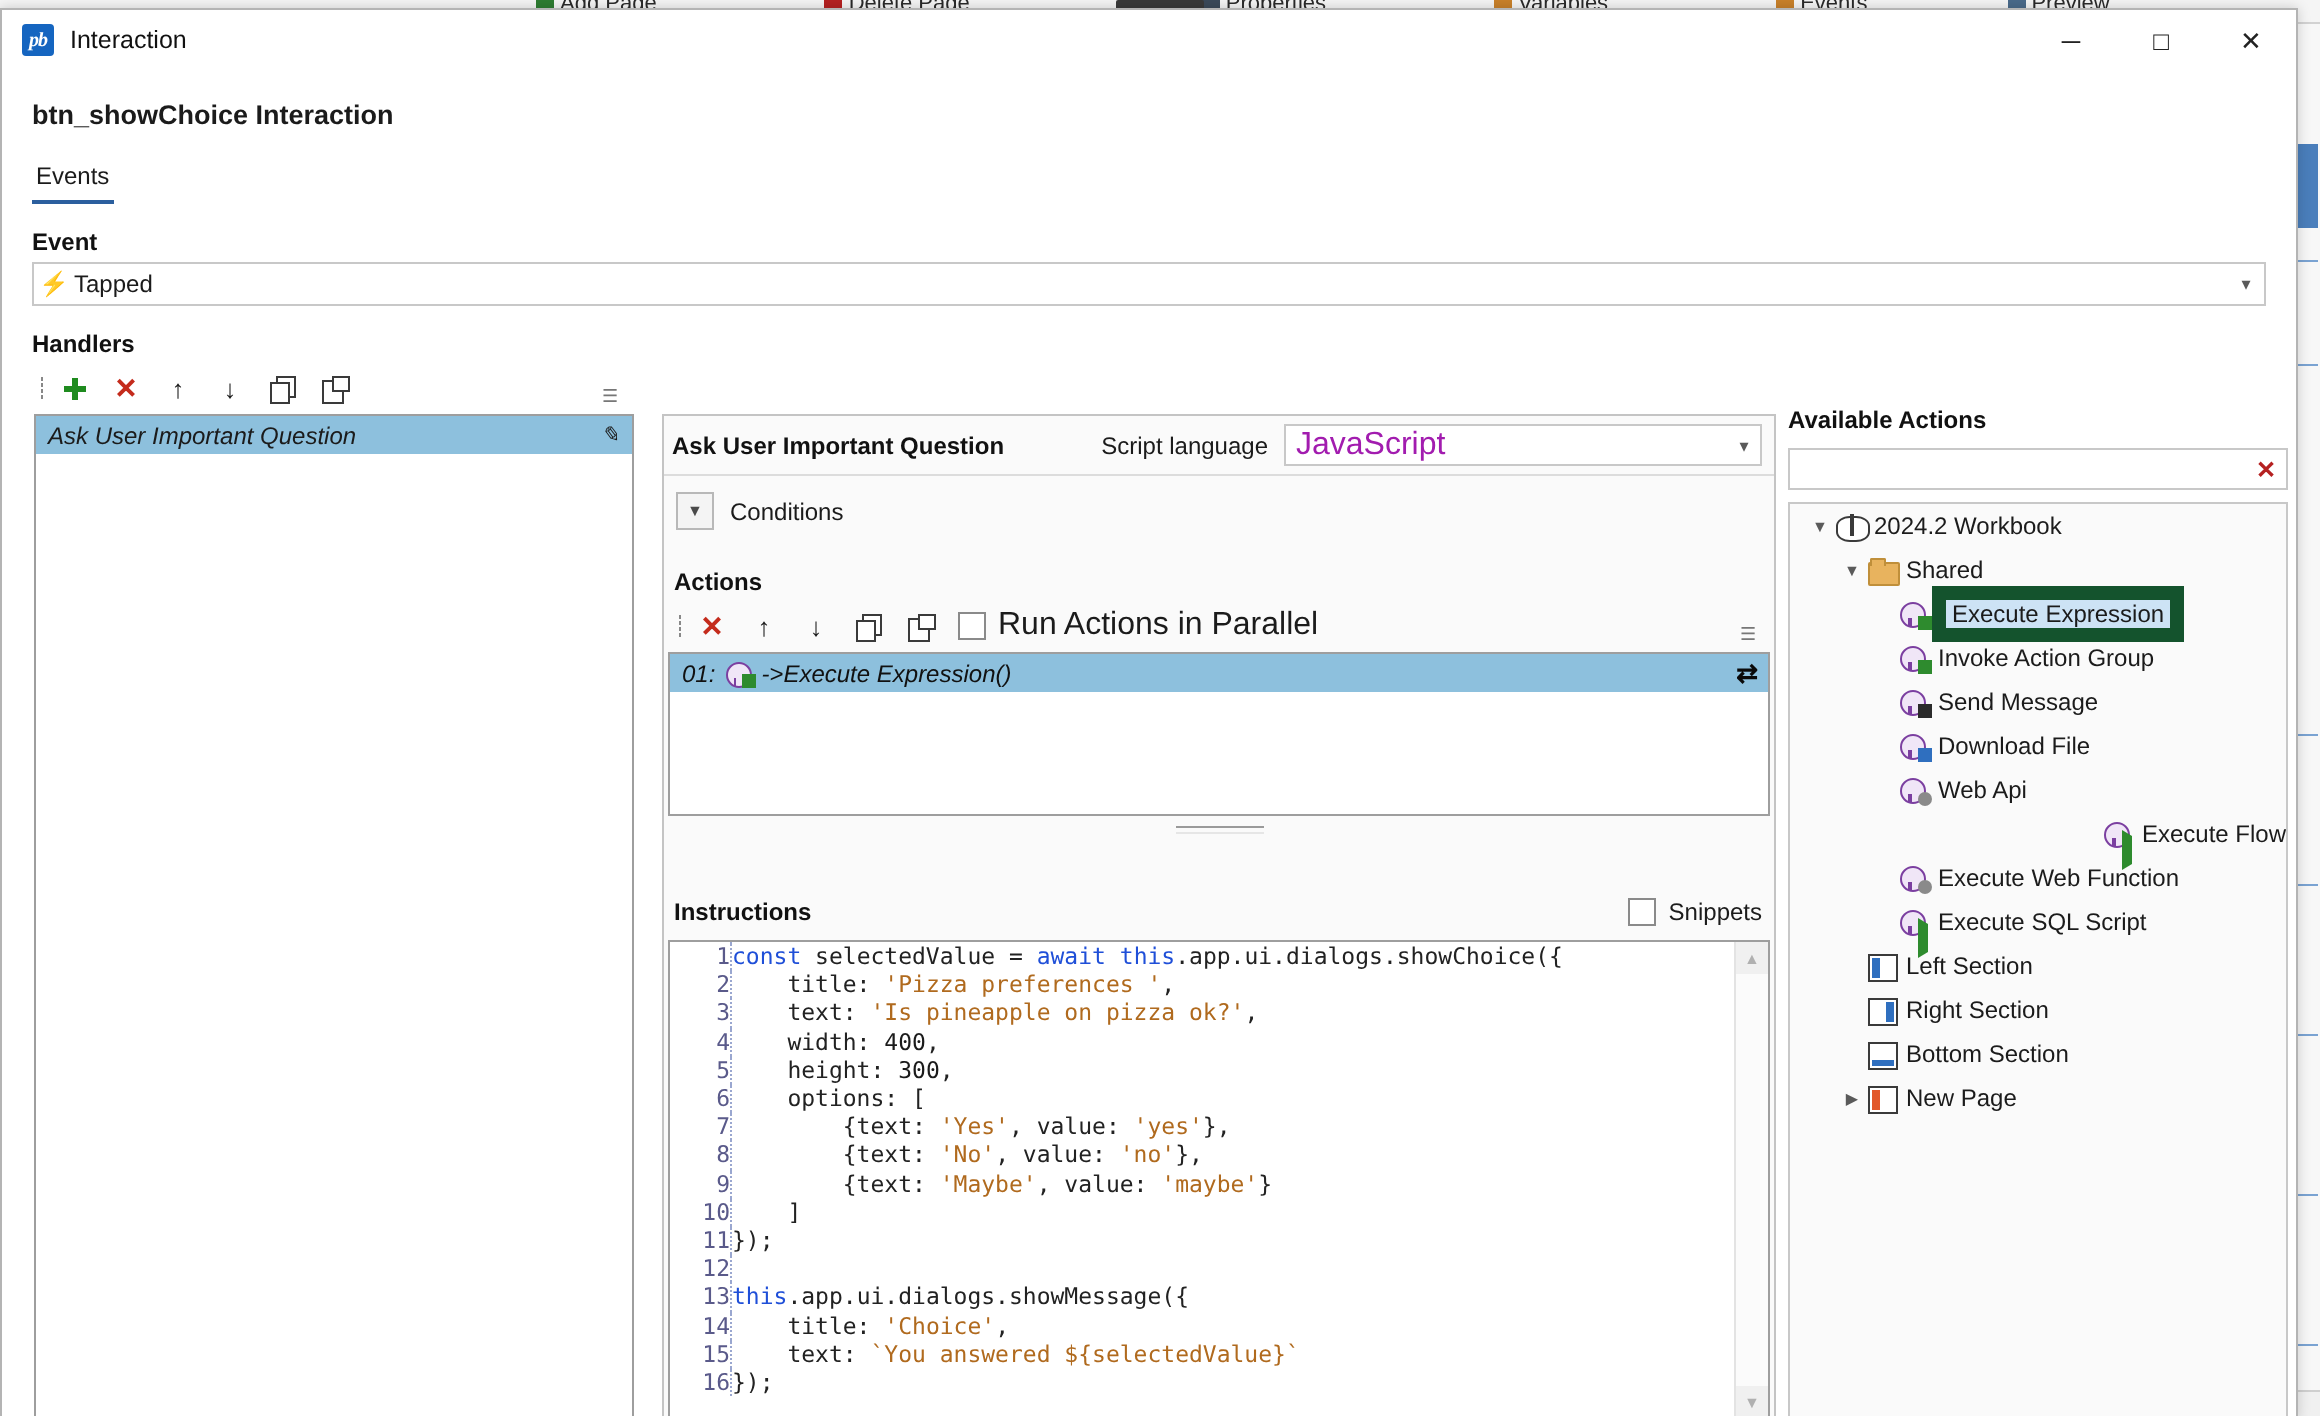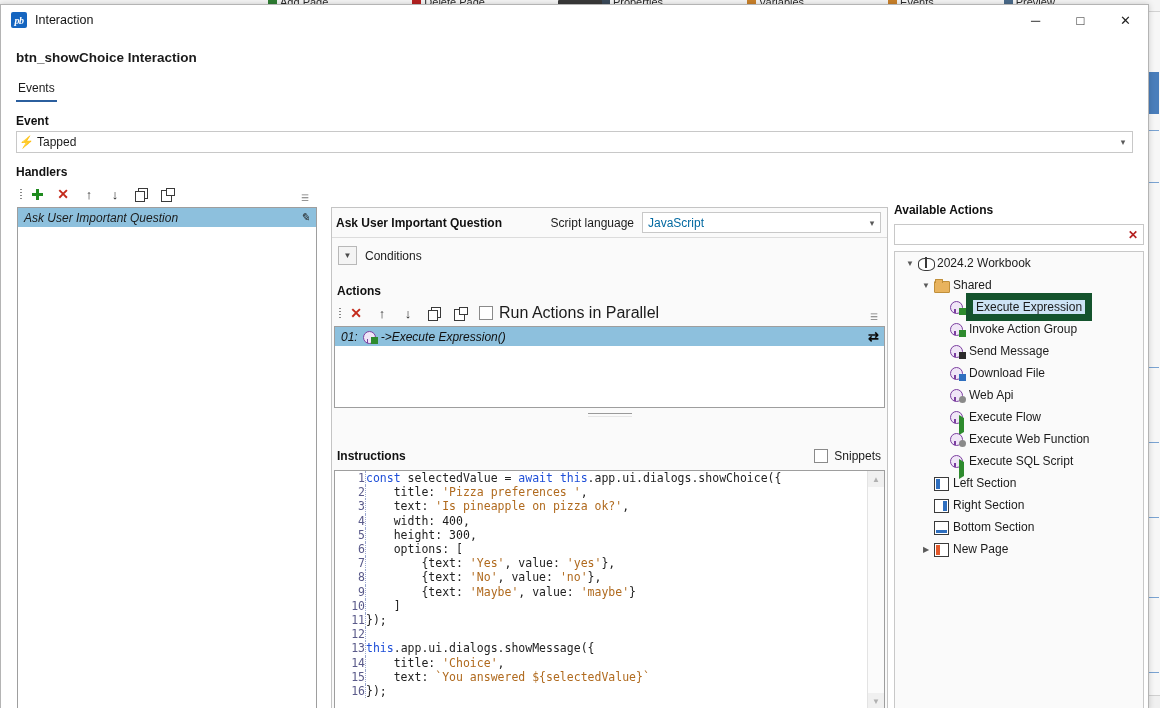--- a/index.html
+++ b/index.html
@@ -87,21 +87,21 @@
 
   
   #center{
     position:absolute;left:330px;top:172px;width:557px;height:523px;
     background:#fafafa;border:1px solid #c4c4c4;box-sizing:border-box;
   }
   #center-head{height:29px;display:flex;align-items:center;padding:0 6px 0 4px;border-bottom:1px solid #dcdcdc;background:#fafafa;}
   #center-title{font-weight:bold;font-size:12px;color:#111;flex:1;}
   #script-lang-label{font-size:12px;color:#1b1b1b;margin-right:8px;}
   #script-lang-combo{width:237px;height:19px;border:1px solid #c8c8c8;background:#fff;display:flex;align-items:center;}
-  #script-lang-combo .val{flex:1;padding-left:5px;font-size:12px;color:#0369a1;}
+  #script-lang-combo .val{flex:1;padding-left:5px;font-size:16px;color:#a21caf;}
   #script-lang-combo .arrow{width:16px;text-align:center;color:#5a5a5a;font-size:9px;}
 
   #conditions-row{position:absolute;left:6px;top:38px;display:flex;align-items:center;}
   #conditions-toggle{
     width:17px;height:17px;border:1px solid #b8b8b8;background:#f4f4f4;
     display:flex;align-items:center;justify-content:center;color:#4a4a4a;font-size:8px;
   }
   #conditions-label{margin-left:8px;font-size:12px;color:#1b1b1b;}
 
   #actions-label{position:absolute;left:5px;top:76px;}
@@ -499,21 +499,21 @@
             <span class="tlabel">Download File</span>
           </div>
           <div class="tnode" style="padding-left: 40px;">
             <span class="exp"></span>
             <span class="ticon">
               <span class="ic-act"></span>
               <span class="ic-badge bg-gray"></span>
             </span>
             <span class="tlabel">Web Api</span>
           </div>
-          <div class="tnode" style="padding-left: 40px;">
+          <div class="tnode" style="padding-left: 40px; justify-content: flex-end;">
             <span class="exp"></span>
             <span class="ticon">
               <span class="ic-act"></span>
               <span class="ic-badge"><span class="tri-green"></span></span>
             </span>
             <span class="tlabel">Execute Flow</span>
           </div>
           <div class="tnode" style="padding-left: 40px;">
             <span class="exp"></span>
             <span class="ticon">

